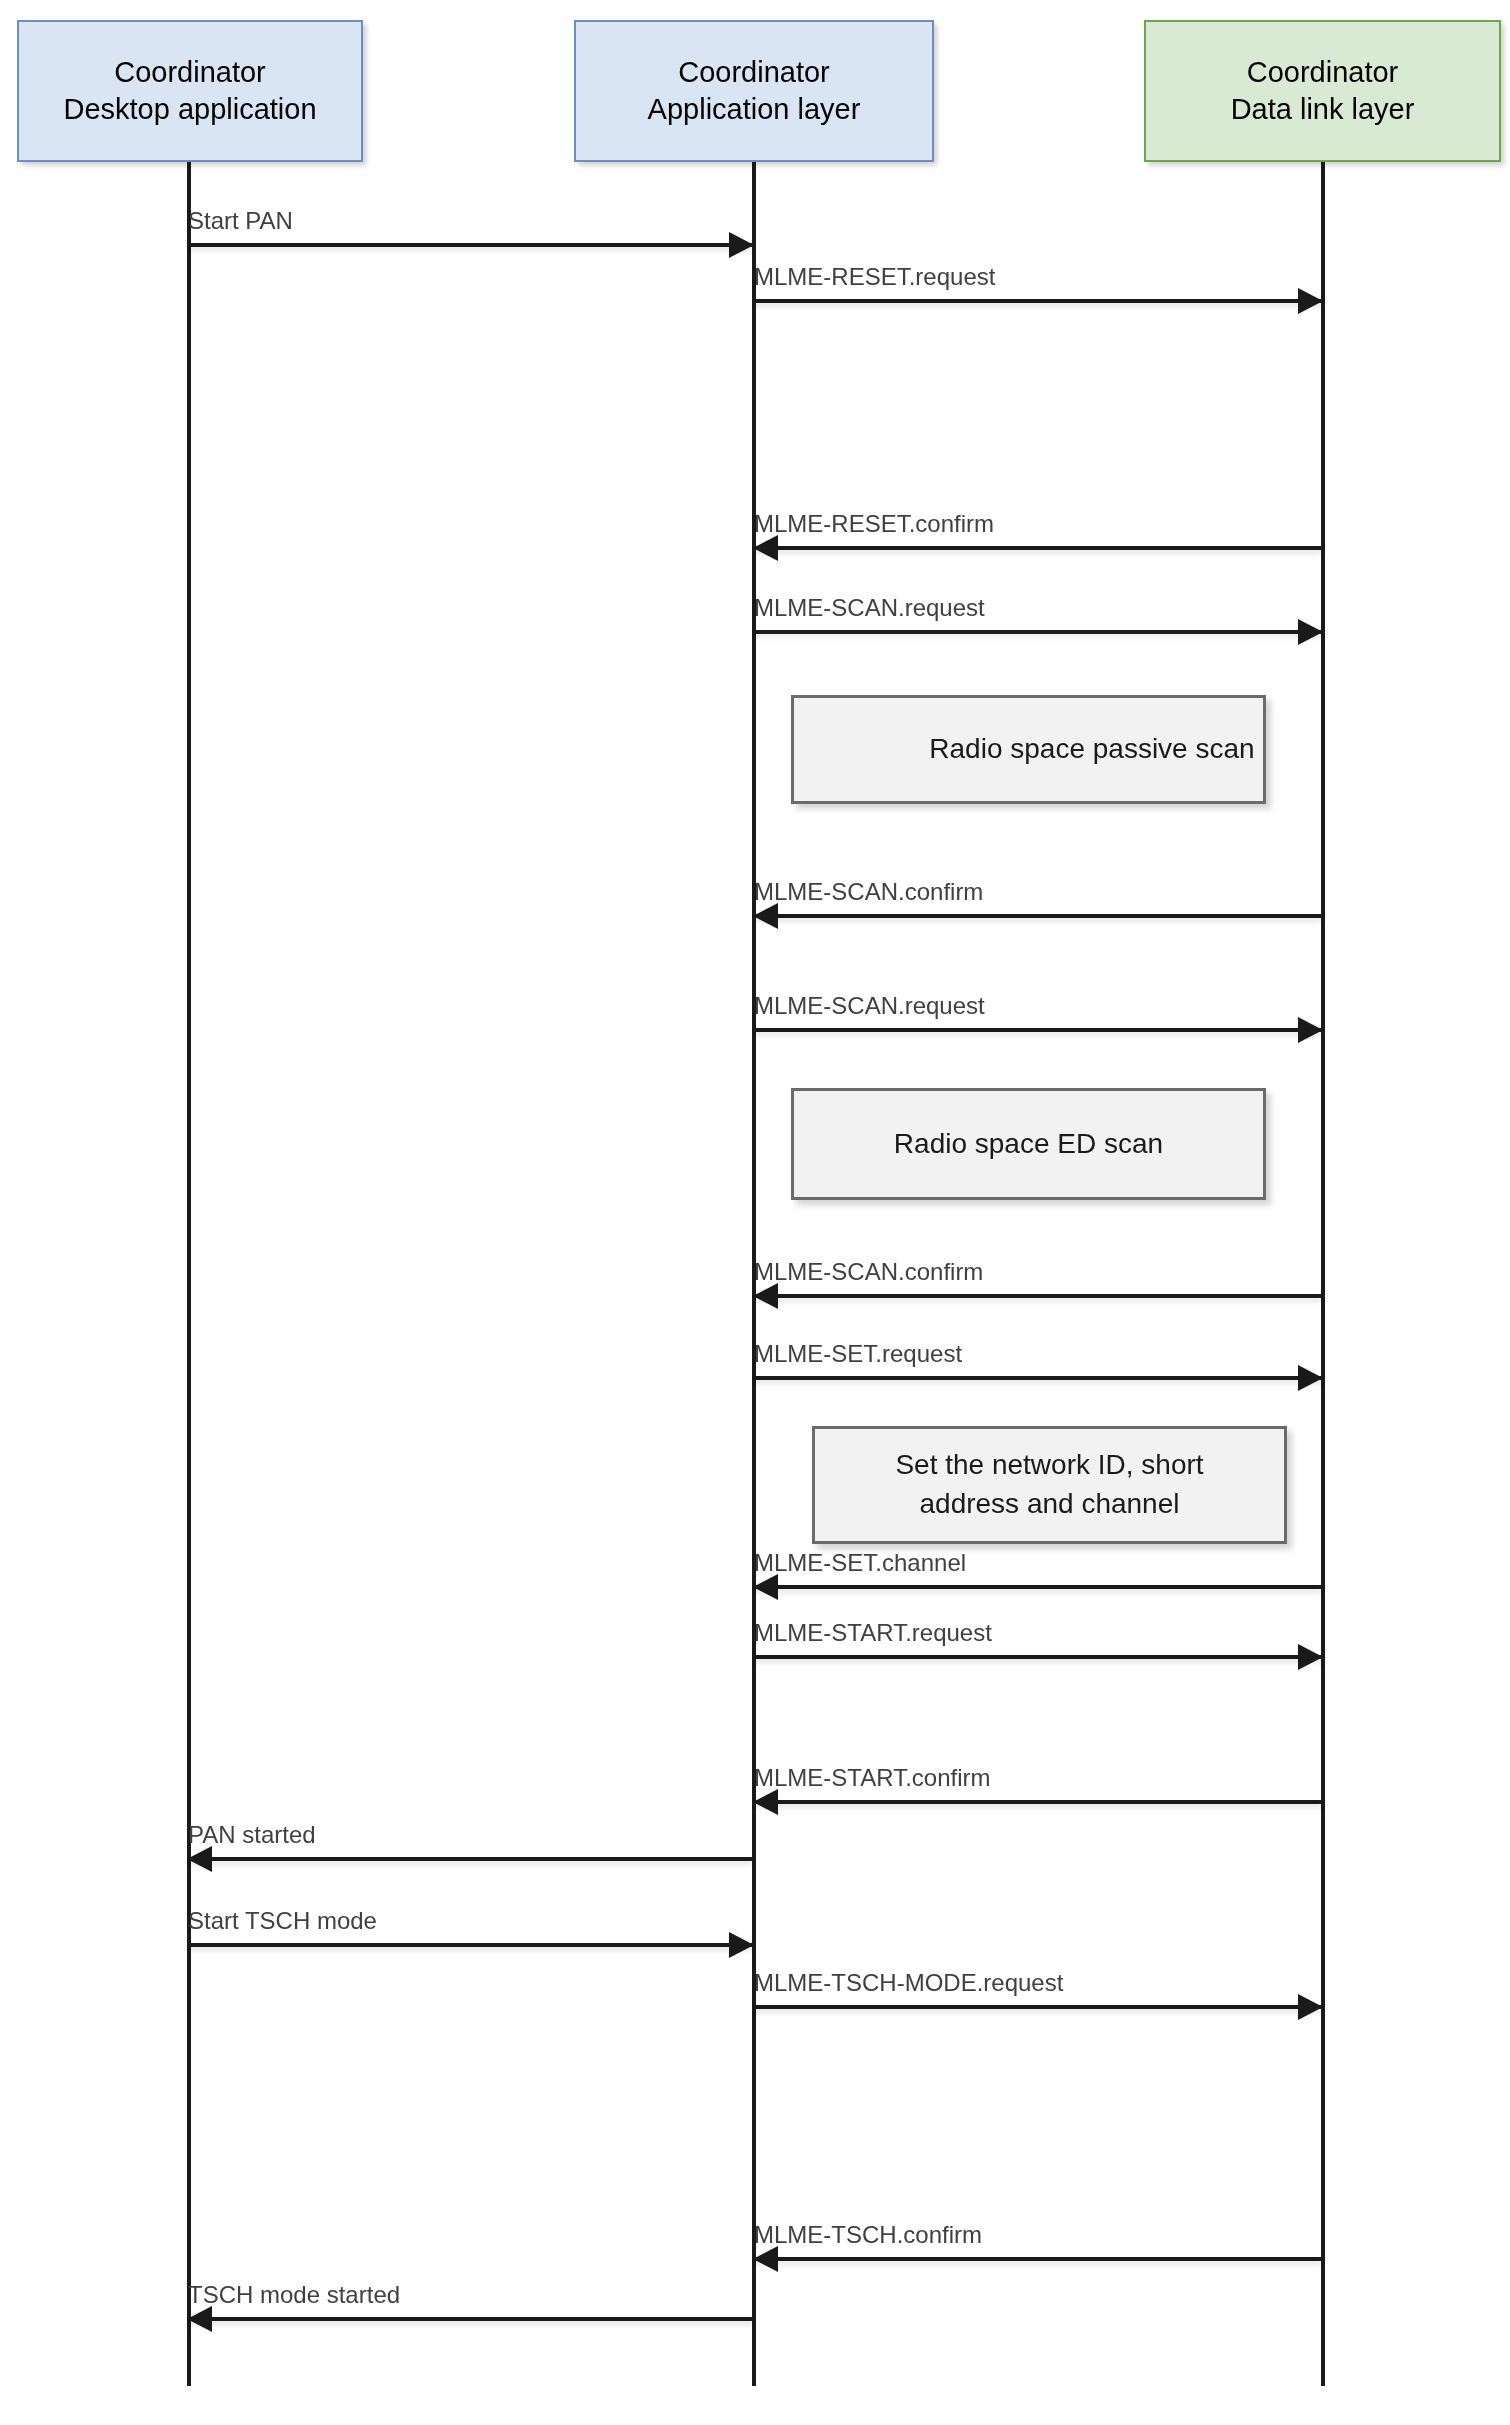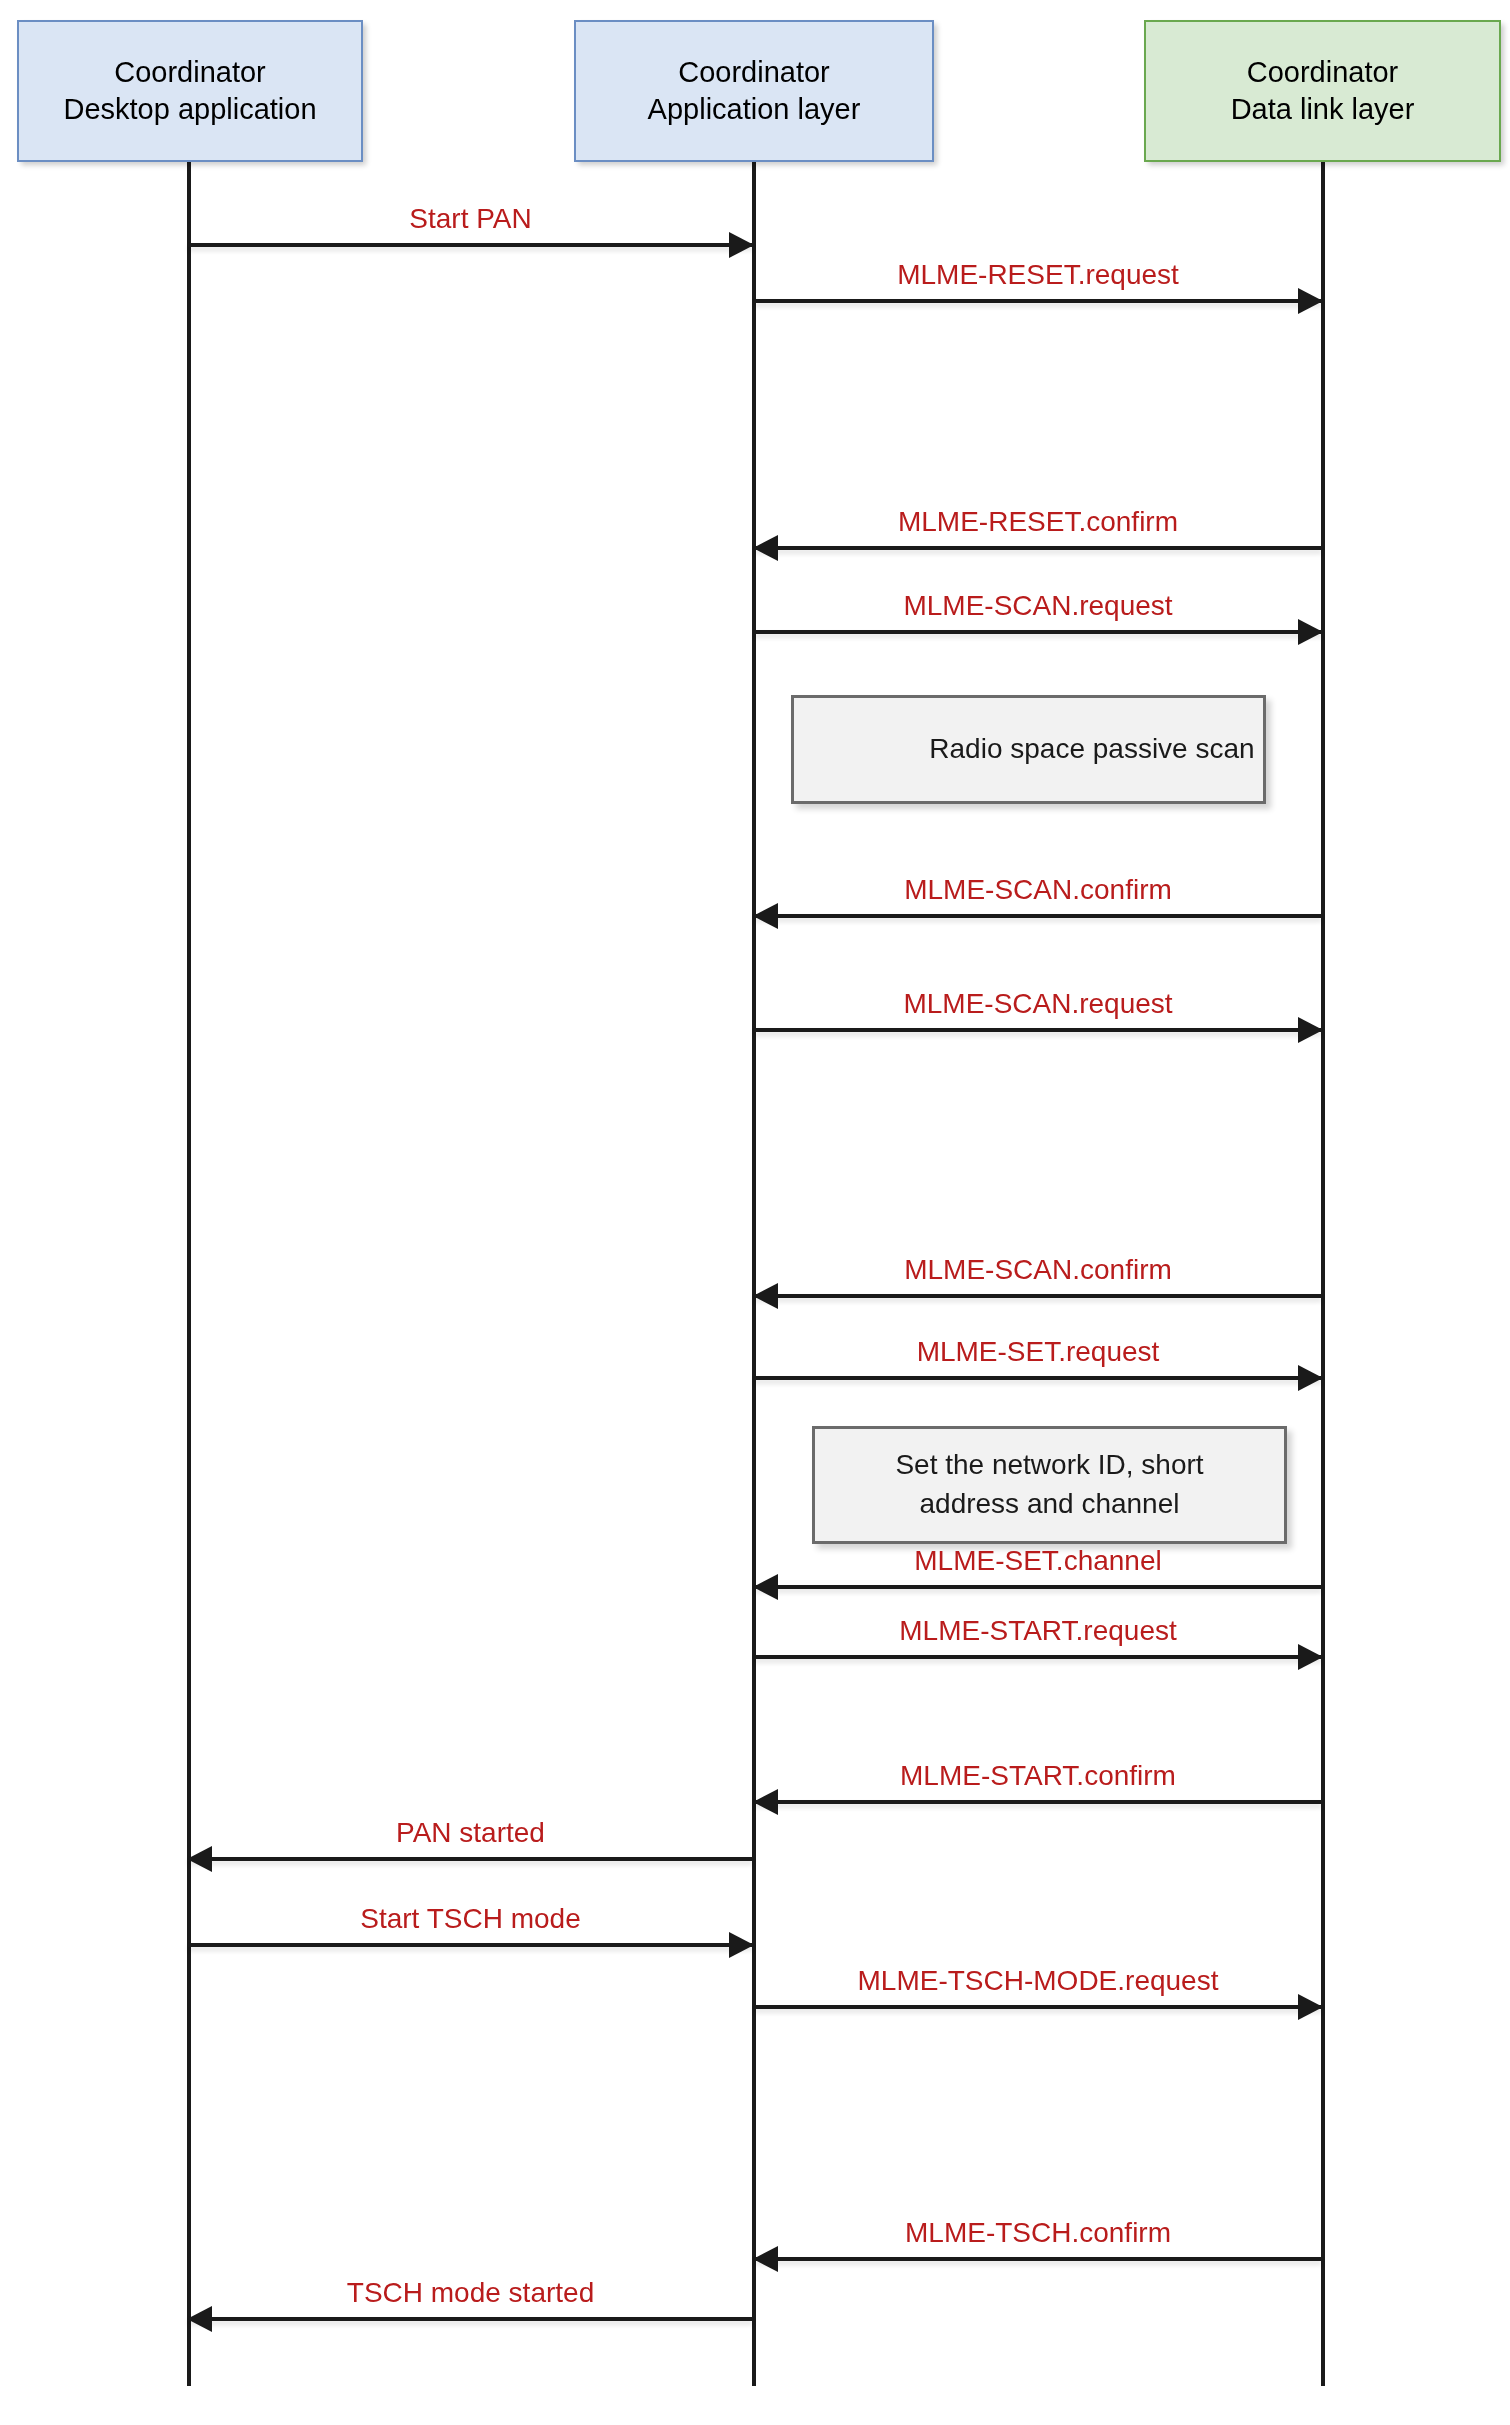--- a/index.html
+++ b/index.html
@@ -73,23 +73,23 @@
     border-left: 25px solid #1a1a1a;
   }
   .msg.left .head {
     left: -1.2px;
     border-right: 25px solid #1a1a1a;
   }
   .msg .label {
     position: absolute;
     bottom: 8.4px;
     width: 100%;
-    text-align: center;
-    font-size: 28px;
-    color: #b91c1c;
+    text-align: left;
+    font-size: 24px;
+    color: #404040;
     white-space: nowrap;
   }
 
   
   .note {
     position: absolute;
     box-sizing: border-box;
     background: #f2f2f2;
     border: 3px solid #6b6b6b;
     display: flex;
@@ -108,20 +108,25 @@
 
 <div id="stage">
     <div class="lifeline" style="left: 187px; top: 162px; height: 2224px;"></div>
     <div class="lifeline" style="left: 752px; top: 162px; height: 2224px;"></div>
     <div class="lifeline" style="left: 1321px; top: 162px; height: 2224px;"></div>
     <div class="note" style="left: 791px; top: 695px; width: 475px; height: 109px; justify-content: flex-end;">
       <span>
         <div>Radio space passive scan</div>
       </span>
     </div>
+    <div class="note" style="left: 791px; top: 1088px; width: 475px; height: 112px;">
+      <span>
+        <div>Radio space ED scan</div>
+      </span>
+    </div>
     <div class="note" style="left: 791px; top: 1426px; width: 475px; height: 118px; margin-left: 21px;">
       <span>
         <div>Set the network ID, short</div>
         <div>address and channel</div>
       </span>
     </div>
     <div class="msg right" style="left: 188px; top: 243px; width: 565px;">
       <div class="shaft" style="width: 565px;"></div>
       <div class="head"></div>
       <div class="label">Start PAN</div>

